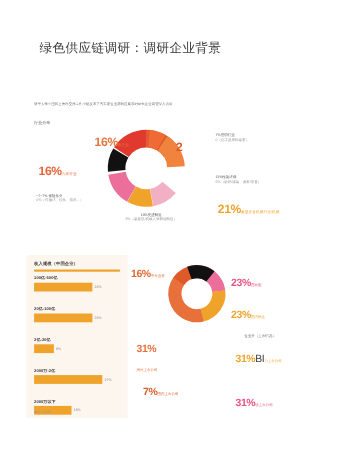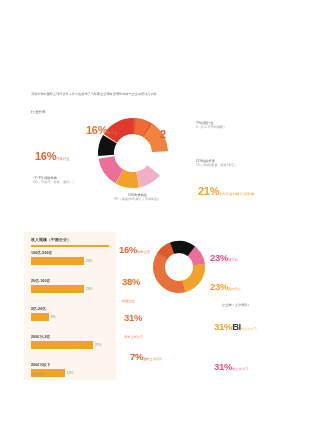--- a/index.html
+++ b/index.html
@@ -76,27 +76,28 @@
   .d2-38 {left:122px;top:272px;color:#e8703a;}
   .d2-31 {left:124px;top:308px;color:#e8703a;}
   .d2-7  {left:130px;top:347px;color:#d8602b;}
   .d2-23a{left:210px;top:248px;color:#e8527f;}
   .d2-23b{left:210px;top:277px;color:#f0a32a;}
   .d2-31r{left:214px;top:317px;color:#f0a32a;}
   .d2-31p{left:214px;top:357px;color:#e8527f;}
   .d2-cap{
     position:absolute;left:222px;top:303px;font-size:3.2px;color:#666;white-space:nowrap;
   }
-  .bi{font-size:9.5px;font-weight:bold;color:#3a3a3a;letter-spacing:-.4px;}
+  .bi{font-size:9.5px;font-weight:normal;color:#3a3a3a;letter-spacing:-.4px;}
 </style>
 </head>
 <body>
 
 <div class="slide">
 
+  <div class="title">绿色供应链调研：调研企业背景</div>
   <div class="subtitle">清华大学中国和上海环交所工作小组发布了汽车家企业调研进展和对绿色企业高管深入访谈</div>
 
   <div class="sec1-label">行业分布</div>
 
   <div class="donut1-wrap">
     <svg width="72" height="72" viewBox="0 0 72 72">
       <g transform="translate(36,36)">
 
         <circle r="27" fill="none" stroke="#df5a29" stroke-width="16" stroke-dasharray="27.1 142.5" transform="rotate(-90)"></circle>
         <circle r="27" fill="none" stroke="#f1b0c4" stroke-width="16" stroke-dasharray="18.6 151.0" transform="rotate(40)"></circle>
@@ -195,24 +196,20 @@
         <circle r="20" fill="none" stroke="#e8703a" stroke-width="12" stroke-dasharray="47.8 117.9" transform="rotate(76)"></circle>
         <circle r="20" fill="none" stroke="#df5a29" stroke-width="12" stroke-dasharray="20.1 145.6" transform="rotate(213)"></circle>
         <circle r="20" fill="none" stroke="#111111" stroke-width="12" stroke-dasharray="20.1 145.6" transform="rotate(250)"></circle>
       </g>
     </svg>
   </div>
 
   <div class="c2 d2-16">
     <span class="pct">16%</span><span class="nm">中外合资</span>
   </div>
-  <div class="c2 d2-38">
-    <span class="pct">38%</span><br>
-    <span class="nm">跨国企业</span>
-  </div>
   <div class="c2 d2-31">
     <span class="pct">31%</span><br>
     <span class="nm">海外上市公司</span>
   </div>
   <div class="c2 d2-7">
     <span class="pct">7%</span><span class="nm">国内上市公司</span>
   </div>
 
   <div class="c2 d2-23a">
     <span class="pct">23%</span><span class="nm">国有型</span>

